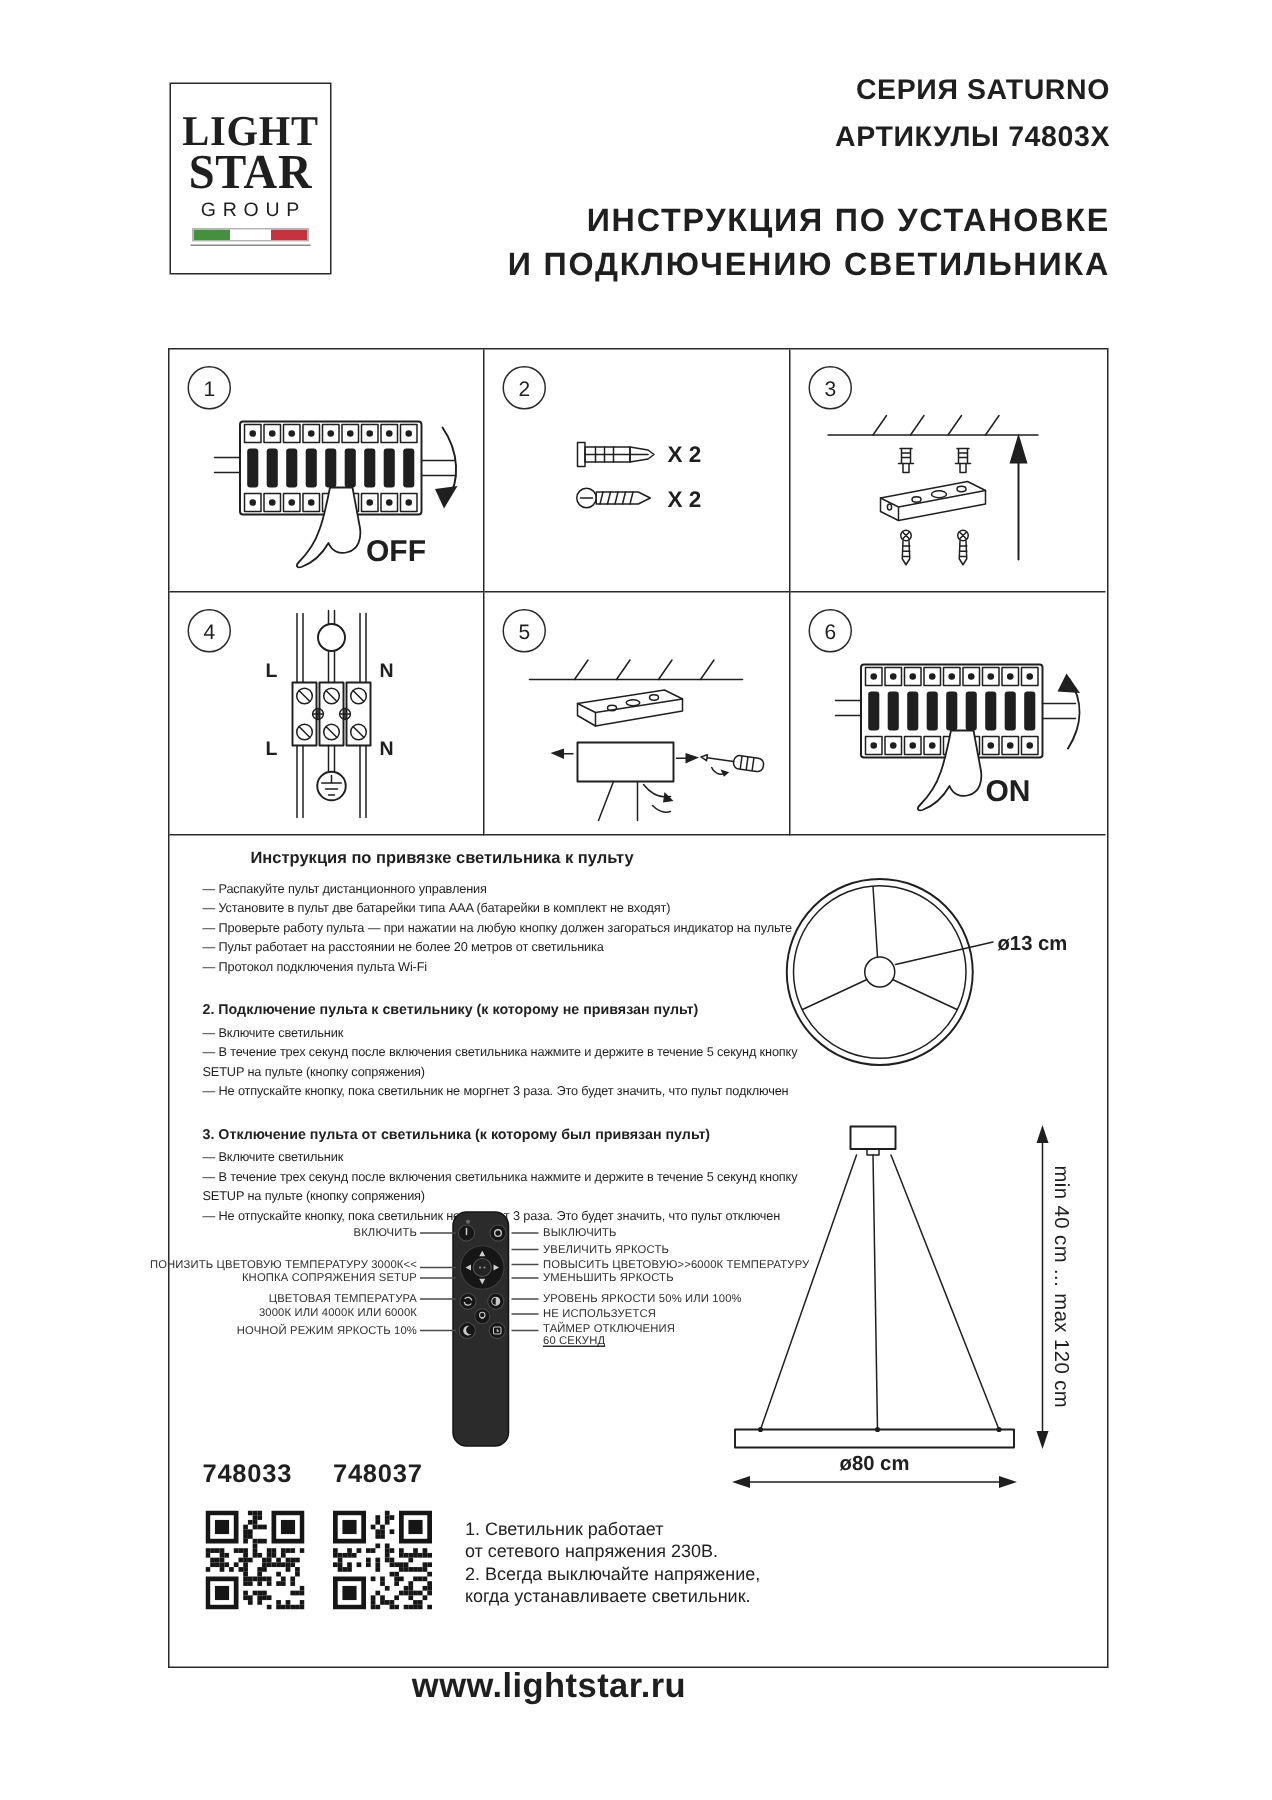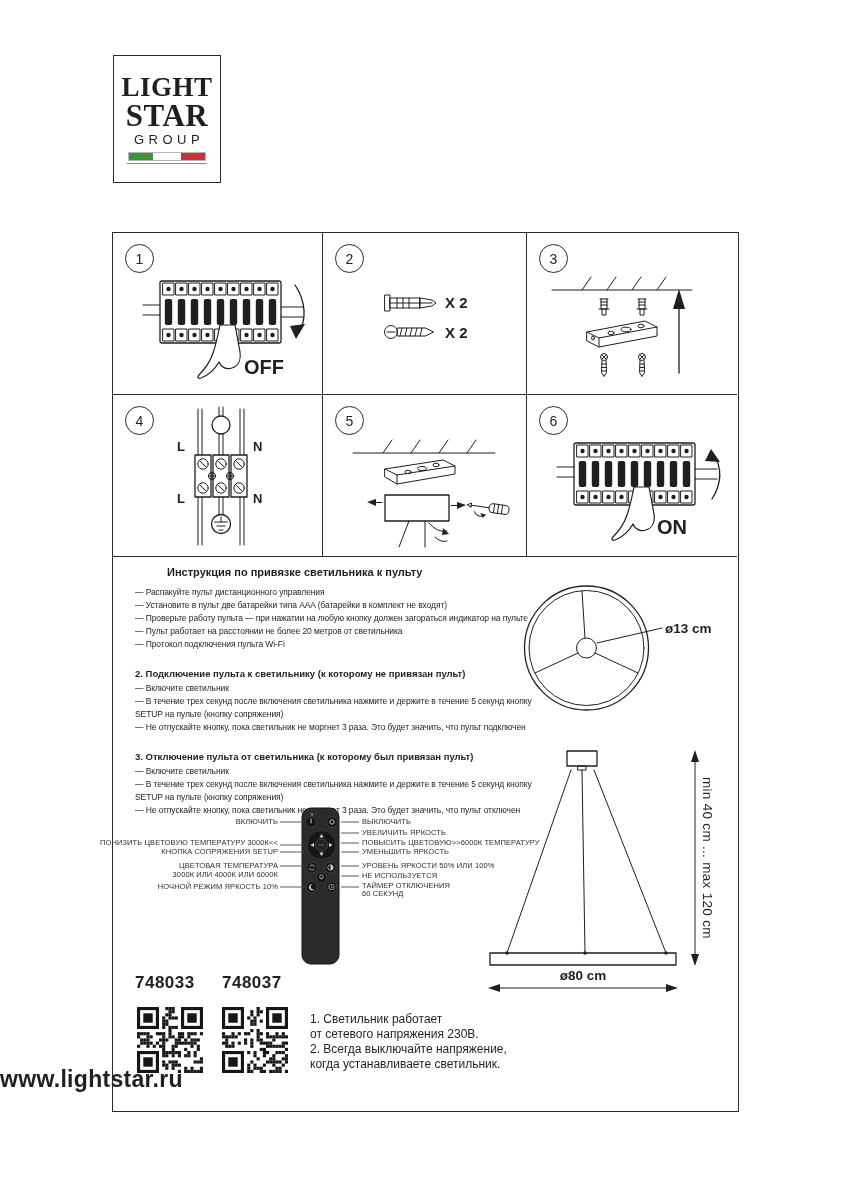--- a/index.html
+++ b/index.html
@@ -51,35 +51,42 @@
 
   
   .dim-v{left:700px;top:752px;height:212px;display:flex;align-items:center;}
   .dim-v span{writing-mode:vertical-rl;font-size:13.5px;letter-spacing:.3px;}
   .dimtext{font-weight:bold;font-size:13.5px;fill:#1f1f1f;}
 
   
   .qr-article{position:absolute;font-size:17px;font-weight:bold;letter-spacing:.5px;}
   .notes{left:310px;top:1012px;width:230px;font-size:12px;line-height:15px;}
 
-  .footer{left:0;top:1066px;width:732px;font-size:23px;font-weight:bold;letter-spacing:.3px;}
+  .footer{left:0;top:1110px;width:732px;text-align:center;font-size:23px;font-weight:bold;letter-spacing:.3px;}
 </style>
 </head>
 <body>
 
 <div class="sheet">
 
   <div class="abs logo">
     <div class="l1">LIGHT</div>
     <div class="l2">STAR</div>
     <div class="l3">GROUP</div>
     <div class="flag"></div>
     <div class="flag-line"></div>
   </div>
 
+  <div class="abs titles">
+    <div class="t-small">СЕРИЯ SATURNO</div>
+    <div class="t-small">АРТИКУЛЫ 74803X</div>
+    <div class="t-gap"></div>
+    <div class="t-big">ИНСТРУКЦИЯ ПО УСТАНОВКЕ</div>
+    <div class="t-big">И ПОДКЛЮЧЕНИЮ СВЕТИЛЬНИКА</div>
+  </div>
 
   <div class="abs main-box">
     <div class="steps-grid">
 
       <div class="cell">
         <div class="stepnum">1</div>
         <svg class="cellsvg" width="210" height="162" viewBox="0 0 210 162">
           <defs>
             <g id="brkmod">
               <rect class="d1" x="0" y="0" width="11" height="12"></rect>
@@ -393,21 +400,21 @@
   <div class="abs rlabel lcol" style="top:870px;">3000К ИЛИ 4000К ИЛИ 6000К</div>
   <div class="abs rlabel lcol" style="top:882px;text-align:right;">НОЧНОЙ РЕЖИМ ЯРКОСТЬ 10%</div>
 
   <div class="abs rlabel rcol" style="top:817px;">ВЫКЛЮЧИТЬ</div>
   <div class="abs rlabel rcol" style="top:828px;">УВЕЛИЧИТЬ ЯРКОСТЬ</div>
   <div class="abs rlabel rcol" style="top:838px;">ПОВЫСИТЬ ЦВЕТОВУЮ&gt;&gt;6000К ТЕМПЕРАТУРУ</div>
   <div class="abs rlabel rcol" style="top:847px;">УМЕНЬШИТЬ ЯРКОСТЬ</div>
   <div class="abs rlabel rcol" style="top:861px;">УРОВЕНЬ ЯРКОСТИ 50% ИЛИ 100%</div>
   <div class="abs rlabel rcol" style="top:871px;">НЕ ИСПОЛЬЗУЕТСЯ</div>
   <div class="abs rlabel rcol" style="top:881px;">ТАЙМЕР ОТКЛЮЧЕНИЯ</div>
-  <div class="abs rlabel rcol" style="top:889px;">60 СЕКУНД</div>
+  <div class="abs rlabel rcol" style="top:889px;text-decoration:underline;">60 СЕКУНД</div>
 
   <div class="qr-article" style="left:135px;top:973px;text-align:right;">748033</div>
   <div class="qr-article" style="left:222px;top:973px;">748037</div>
   <svg class="abs qr" style="left:137px;top:1007px;" width="66" height="66" viewBox="0 0 63 63">
       <g fill="#161616">
         <rect x="0" y="0" width="21" height="21"></rect>
         <rect fill="#fff" x="3" y="3" width="15" height="15"></rect>
         <rect x="6" y="6" width="9" height="9"></rect>
         <rect x="42" y="0" width="21" height="21"></rect>
         <rect fill="#fff" x="45" y="3" width="15" height="15"></rect>

